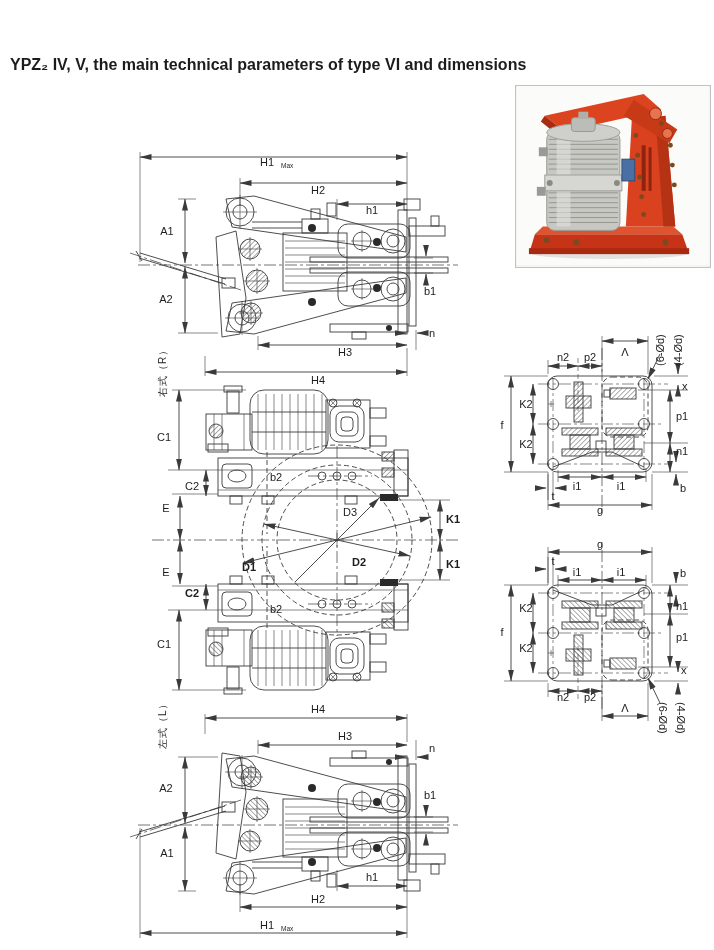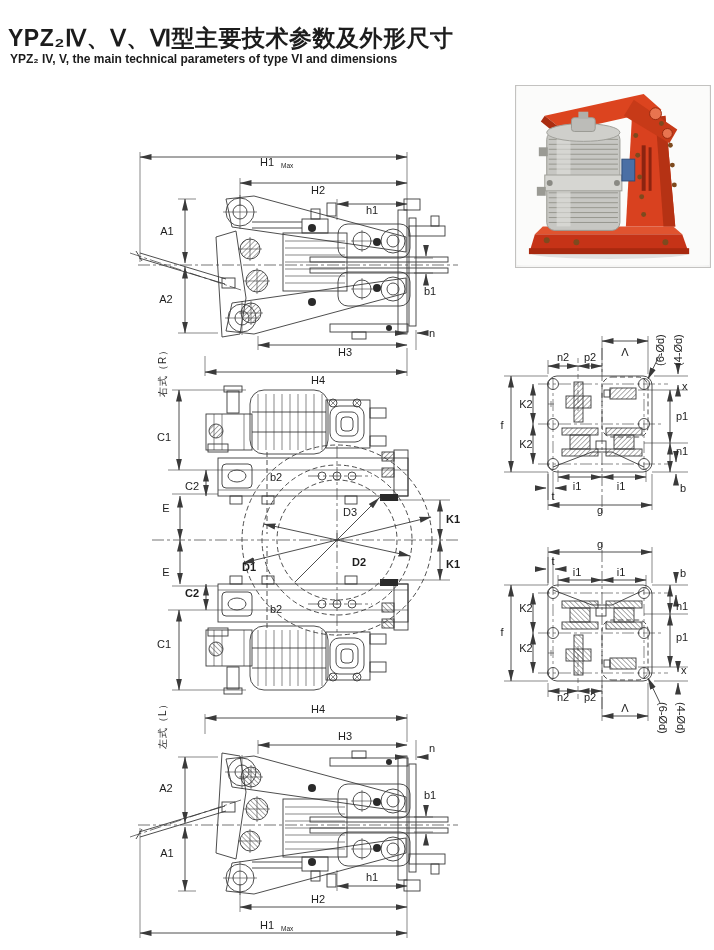--- a/index.html
+++ b/index.html
@@ -1,36 +1,35 @@
 <!DOCTYPE html>
 <html><head>
 <meta charset="utf-8">
 <style>
   html,body{margin:0;padding:0;background:#ffffff;}
   body{width:714px;height:950px;position:relative;font-family:"Liberation Sans",sans-serif;color:#1c1c1c;overflow:hidden;}
   .page{position:absolute;inset:0;background:#fff;}
   .title{position:absolute;left:8px;top:8px;font-size:23px;font-weight:bold;letter-spacing:.5px;white-space:nowrap;}
-  .subtitle{position:absolute;left:10px;top:40px;font-size:12px;font-weight:bold;white-space:nowrap;}
+  .subtitle{position:absolute;left:10px;top:40px;font-size:16px;font-weight:bold;white-space:nowrap;}
   .photo{position:absolute;left:515px;top:85px;width:194px;height:181px;border:1px solid #c3c2c0;background:#fcfcfb;box-shadow:inset 0 0 8px rgba(0,0,0,.07);margin:0;}
   svg.sheet{position:absolute;left:0;top:0;}
   svg text{font-family:"Liberation Sans",sans-serif;font-size:11px;fill:#1d1d1d;stroke:none;}
   svg text.b{font-weight:bold;}
   svg text.sm{font-size:6.5px;}
   svg text.cn{font-size:10px;letter-spacing:1px;}
   .dash{stroke-dasharray:5 3;}
   .cl{stroke-dasharray:12 3 3 3;stroke-width:.7;}
   .thin{stroke-width:.6;}
   .solidfill{fill:#2a2a2a;stroke:none;}
 </style>
 </head>
 <body>
 
 <div class="page">
 
-  <h1 class="title">YPZ₂Ⅳ、Ⅴ、Ⅵ型主要技术参数及外形尺寸</h1>
   <p class="subtitle">YPZ₂ IV, V, the main technical parameters of type VI and dimensions</p>
 
   <figure class="photo">
     <svg width="194" height="179" viewBox="0 0 194 181">
       <rect x="0" y="0" width="194" height="181" fill="#fbfbfa"></rect>
       <ellipse cx="94" cy="169" rx="80" ry="6" fill="rgba(0,0,0,0.10)"></ellipse>
 
       <g>
         <polygon points="26,142 158,142 167,150 18,150" fill="#e0532f"></polygon>
         <polygon points="18,150 167,150 174,170 12,170" fill="#c63317"></polygon>

